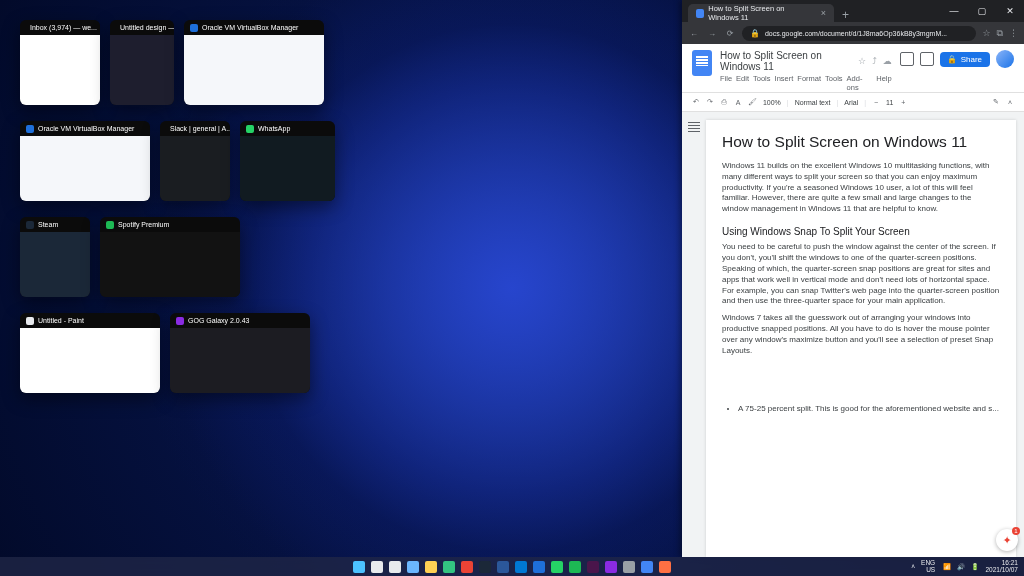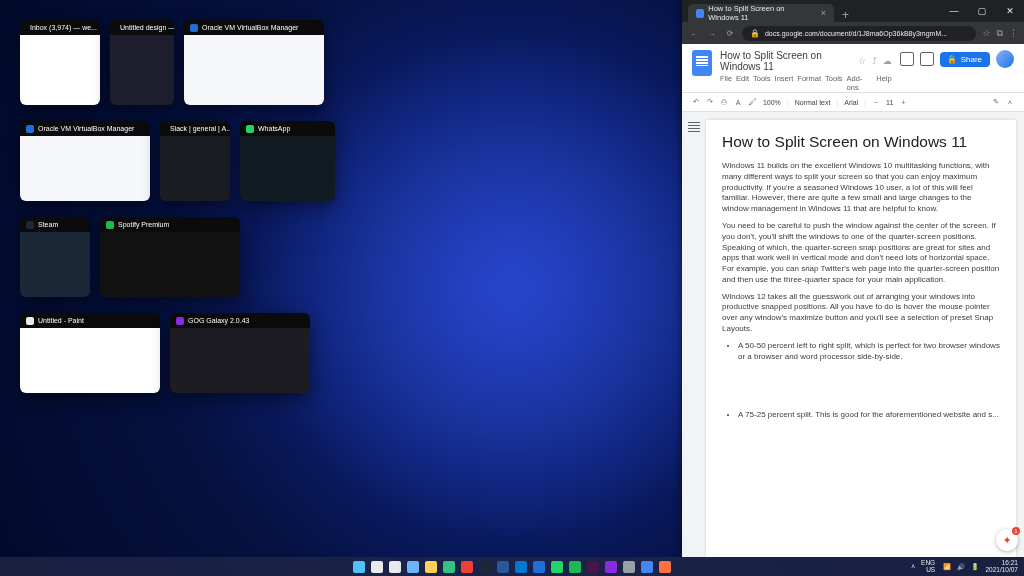--- a/index.html
+++ b/index.html
@@ -306,25 +306,23 @@
     <span class="tbtn">˄</span>
   </div>
 
   <div class="docs-canvas" style="position:relative">
     <div class="outline-rail">
       <div class="outline-ico"></div>
     </div>
     <div class="page">
       <h1>How to Split Screen on Windows 11</h1>
       <p>Windows 11 builds on the excellent Windows 10 multitasking functions, with many different ways to split your screen so that you can enjoy maximum productivity. If you're a seasoned Windows 10 user, a lot of this will feel familiar. However, there are quite a few small and large changes to the window management in Windows 11 that are helpful to know.</p>
+      <h2>Using Windows Snap To Split Your Screen</h2>
       <p>You need to be careful to push the window against the center of the screen. If you don't, you'll shift the windows to one of the quarter-screen positions. Speaking of which, the quarter-screen snap positions are great for sites and apps that work well in vertical mode and don't need lots of horizontal space. For example, you can snap Twitter's web page into the quarter-screen position and then use the three-quarter space for your main application.</p>
-      <p>Windows 12 takes all the guesswork out of arranging your windows into productive snapped positions. All you have to do is hover the mouse pointer over any window's maximize button and you'll see a selection of preset Snap Layouts.</p>
-      <ul>
-        <li>A 50-50 percent left to right split, which is perfect for two browser windows or a browser and word processor side-by-side.</li>
-      </ul>
+      <p>Windows 7 takes all the guesswork out of arranging your windows into productive snapped positions. All you have to do is hover the mouse pointer over any window's maximize button and you'll see a selection of preset Snap Layouts.</p>
       <div style="height:40px"></div>
       <ul>
         <li>A 75-25 percent split. This is good for the aforementioned website and s...</li>
       </ul>
     </div>
     <div class="explore">
       <span>✦</span>
       <span class="explore-badge">1</span>
     </div>
   </div>

